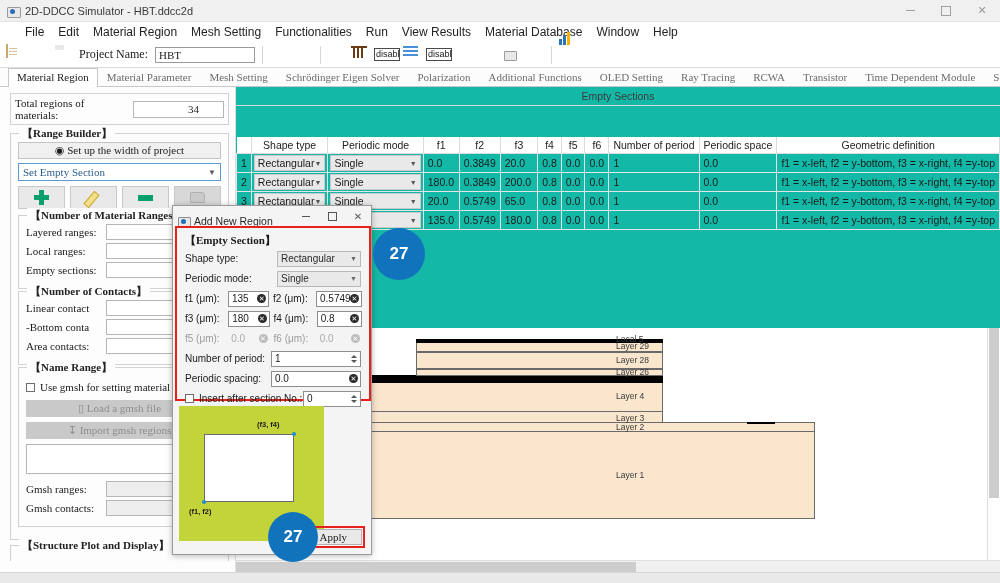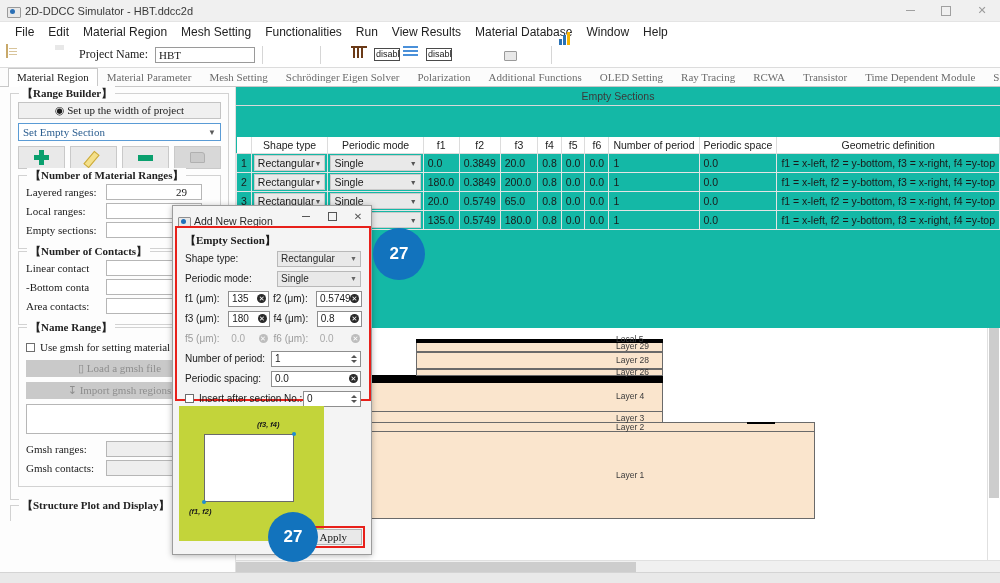--- a/index.html
+++ b/index.html
@@ -33,21 +33,21 @@
   #wincontrols div {
     width:36px; height:22px; display:flex; align-items:center; justify-content:center;
     color:#9b9b9b; font-size:11px;
   }
   .wc-min::after{ content:""; display:block; width:9px; height:1px; background:#a0a0a0; }
   .wc-max::after{ content:""; display:block; width:8px; height:8px; border:1px solid #a0a0a0; }
 
   
   #menubar {
     height:20px; background:#ffffff; display:flex; align-items:center;
-    padding-left:8px; border-bottom:1px solid #ffffff;
+    padding-left:18px; border-bottom:1px solid #ffffff;
   }
   #menubar .mi {
     padding:2px 7px; font-size:12px; color:#222; font-family:"Liberation Sans", sans-serif;
   }
 
   
   #toolbar {
     height:26px; background:#ffffff; display:flex; align-items:center;
     padding-left:6px; gap:3px; border-bottom:1px solid #dcdcdc;
   }
@@ -275,21 +275,21 @@
 
   #dlg-preview {
     position:absolute; left:6px; top:200px; width:145px; height:135px; background:#c3d43a;
   }
   #dlg-preview .innerrect {
     position:absolute; left:25px; top:28px; width:90px; height:68px;
     background:#fff; border:1px solid #6a6a6a;
   }
   .handle { position:absolute; width:4px;height:4px;border-radius:50%;background:#1f8ccf; }
   .ptlbl { position:absolute; font-family:"Liberation Sans", sans-serif; font-size:7.5px;
-     font-weight:bold; color:#1a1a1a;font-style:italic; }
+     font-weight:bold; color:#1a1a1a; }
   #apply-wrap {
     position:absolute; right:6px; bottom:6px; border:2px solid #e8201a; padding:1px;
   }
   #apply-btn {
     background:#e9e9e9; border:1px solid #b2b2b2; font-family:"Liberation Serif", serif;
     font-size:11px; padding:1px 14px; color:#1a1a1a;
   }
 
   
   .callout {
@@ -366,20 +366,24 @@
   <div class="tab">Transistor</div>
   <div class="tab">Time Dependent Module</div>
   <div class="tab">Solar Cell</div>
 
 </div>
 
 <div id="main">
 
   <div id="sidebar">
 
+    <div class="row" style="border:1px solid #d2d2d2; padding:3px 4px; margin-bottom:8px;">
+      <span class="lbl">Total regions of materials:</span>
+      <span class="fieldbox" style="width:92px; margin-left:4px;">34</span>
+    </div>
 
     <div class="sect-outer" style="padding-top:8px;">
       <span class="sect-title">【Range Builder】</span>
 
       <div class="btn-wide">
         <span>◉</span>
         <span>Set up the width of project</span>
       </div>
 
       <div class="combo">

